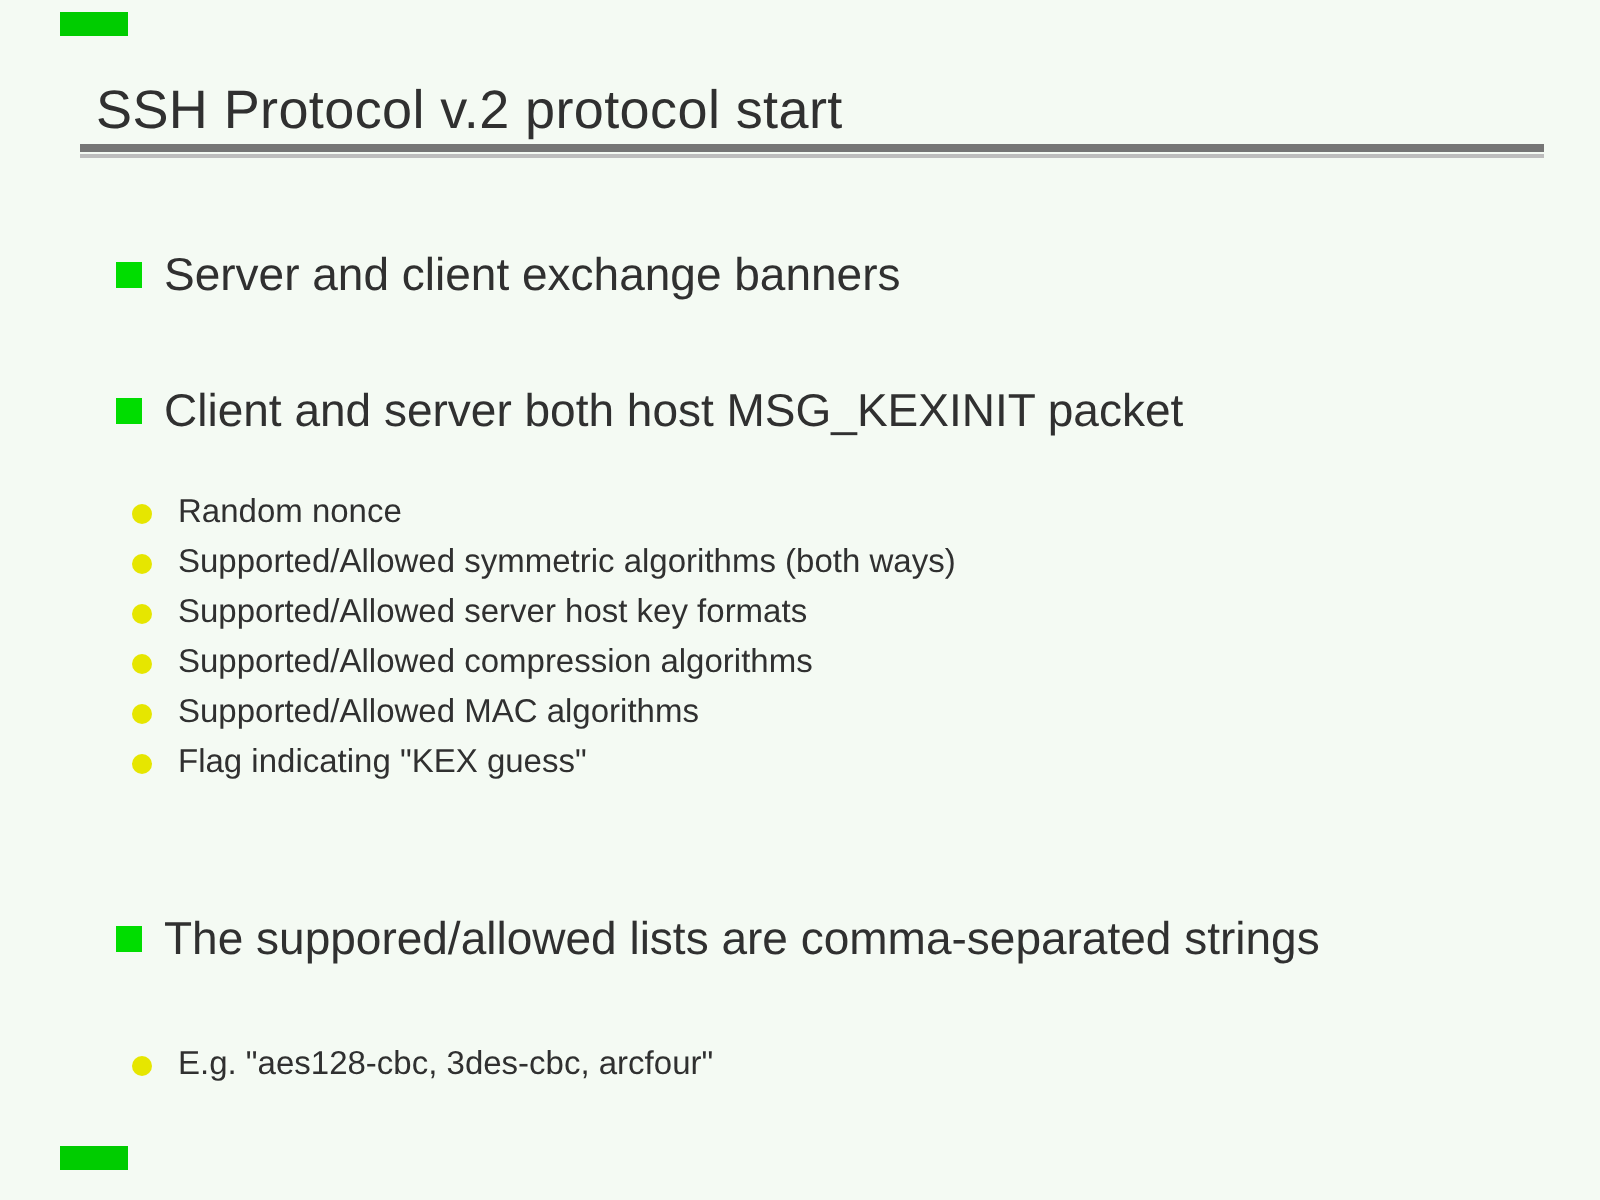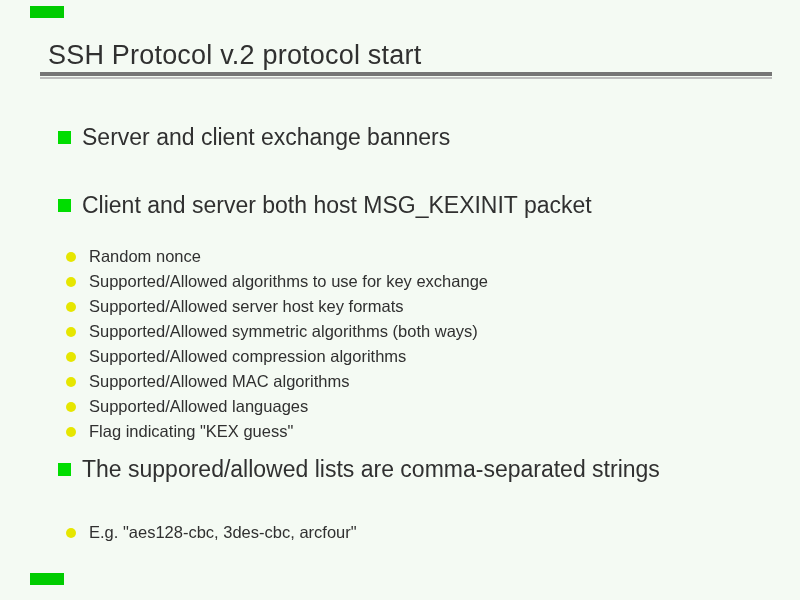--- a/index.html
+++ b/index.html
@@ -99,41 +99,33 @@
     <span class="btext">Client and server both host MSG_KEXINIT packet</span>
   </div>
 
   <div class="sublist sublist-1">
     <div class="sub-row">
       <span class="dot" style="background-color: rgb(230, 230, 0);"></span>
       <span class="stext">Random nonce</span>
     </div>
     <div class="sub-row">
       <span class="dot" style="background-color: rgb(230, 230, 0);"></span>
-      <span class="stext">Supported/Allowed algorithms to use for key exchange</span>
+      <span class="stext">Supported/Allowed symmetric algorithms (both ways)</span>
     </div>
     <div class="sub-row">
       <span class="dot" style="background-color: rgb(230, 230, 0);"></span>
       <span class="stext">Supported/Allowed server host key formats</span>
-    </div>
-    <div class="sub-row">
-      <span class="dot" style="background-color: rgb(230, 230, 0);"></span>
-      <span class="stext">Supported/Allowed symmetric algorithms (both ways)</span>
     </div>
     <div class="sub-row">
       <span class="dot" style="background-color: rgb(230, 230, 0);"></span>
       <span class="stext">Supported/Allowed compression algorithms</span>
     </div>
     <div class="sub-row">
       <span class="dot" style="background-color: rgb(230, 230, 0);"></span>
       <span class="stext">Supported/Allowed MAC algorithms</span>
-    </div>
-    <div class="sub-row">
-      <span class="dot" style="background-color: rgb(230, 230, 0);"></span>
-      <span class="stext">Supported/Allowed languages</span>
     </div>
     <div class="sub-row">
       <span class="dot" style="background-color: rgb(230, 230, 0);"></span>
       <span class="stext">Flag indicating "KEX guess"</span>
     </div>
   </div>
 
   <div class="bullet-row b3">
     <span class="sq" style="background-color: rgb(0, 221, 0);"></span>
     <span class="btext">The suppored/allowed lists are comma-separated strings</span>

